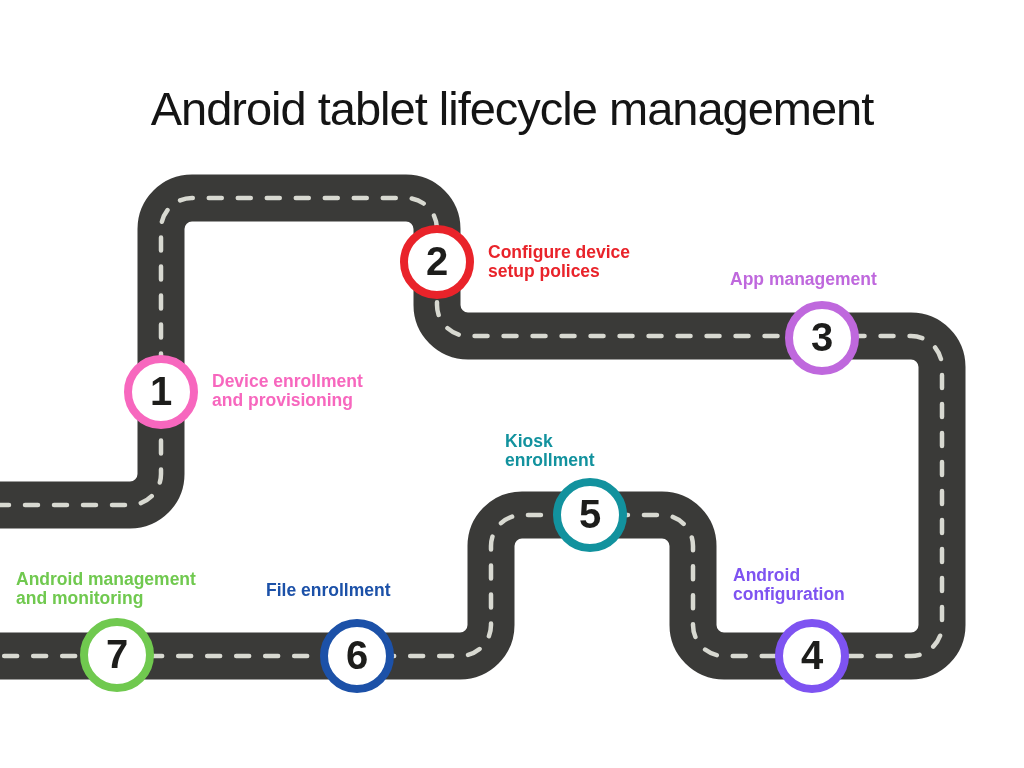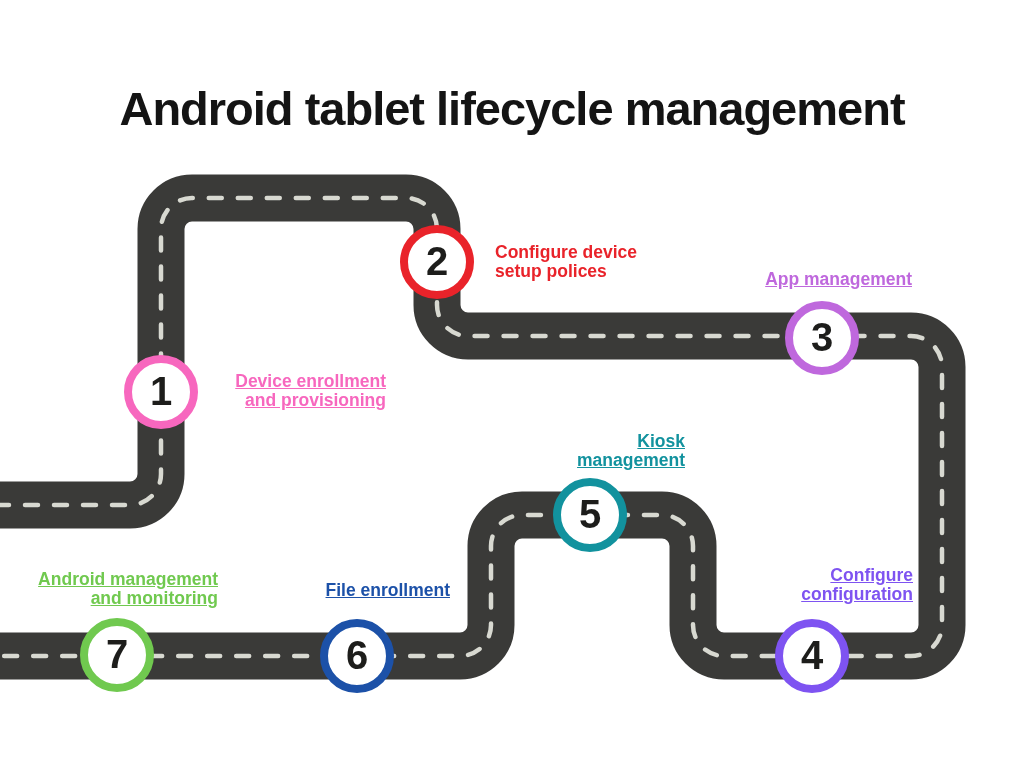--- a/index.html
+++ b/index.html
@@ -2,77 +2,77 @@
 <html><head>
 <meta charset="utf-8">
 <style>
   html,body{margin:0;padding:0;}
   body{
     width:1024px;height:768px;position:relative;background:#ffffff;
     font-family:"Liberation Sans",sans-serif;overflow:hidden;
   }
   .title{
     position:absolute;left:0;top:50px;width:1024px;text-align:center;
-    font-size:47px;font-weight:700;letter-spacing:-1px;color:#141414;
+    font-size:47px;font-weight:400;letter-spacing:-1px;color:#141414;
   }
   .road-svg{position:absolute;left:0;top:0;width:1024px;height:768px;}
   .milestone-marker{
     position:absolute;width:58px;height:58px;border:8px solid #000;border-radius:50%;
     background:#ffffff;display:flex;align-items:center;justify-content:center;
     box-sizing:content-box;z-index:3;
   }
   .milestone-number{
     font-size:40px;font-weight:800;color:#1d1d1b;line-height:1;
     transform:translateY(-1px);
   }
   .milestone-label{
     position:absolute;font-size:17.5px;font-weight:700;line-height:1.1;
     white-space:pre-line;z-index:2;
   }
-  .center{text-align:right;text-decoration:underline;}
-  .left{text-align:left;margin-left:7px;}
+  .center{text-align:left;}
+  .left{text-align:left;}
 </style>
 </head>
 <body>
 
 <h1 class="title">Android tablet lifecycle management</h1>
 
 <svg class="road-svg" viewBox="0 0 1024 768" aria-hidden="true">
   <path d="M -4 505 L 130 505 A 31 31 0 0 0 161 474 L 161 229 A 31 31 0 0 1 192 198 L 406 198 A 31 31 0 0 1 437 229 L 437 305 A 31 31 0 0 0 468 336 L 911 336 A 31 31 0 0 1 942 367 L 942 625 A 31 31 0 0 1 911 656 L 724 656 A 31 31 0 0 1 693 625 L 693 546 A 31 31 0 0 0 662 515 L 522 515 A 31 31 0 0 0 491 546 L 491 625 A 31 31 0 0 1 460 656 L -4 656" fill="none" stroke-width="47" style="stroke: rgb(58, 58, 56);"></path>
   <path d="M -4 505 L 130 505 A 31 31 0 0 0 161 474 L 161 229 A 31 31 0 0 1 192 198 L 406 198 A 31 31 0 0 1 437 229 L 437 305 A 31 31 0 0 0 468 336 L 911 336 A 31 31 0 0 1 942 367 L 942 625 A 31 31 0 0 1 911 656 L 724 656 A 31 31 0 0 1 693 625 L 693 546 A 31 31 0 0 0 662 515 L 522 515 A 31 31 0 0 0 491 546 L 491 625 A 31 31 0 0 1 460 656 L -4 656" fill="none" stroke-width="4.5" stroke-linecap="round" stroke-dasharray="13 16" style="stroke: rgb(216, 217, 209);"></path>
 </svg>
 
 <div class="milestone-marker" style="left: 124px; top: 355px; border-color: rgb(247, 103, 190);">
   <span class="milestone-number">1</span>
 </div>
-<div class="milestone-label center" style="left: 196px; top: 372px; width: 190px; color: rgb(247, 103, 190);">Device enrollment
+<div class="milestone-label center" style="left: 212px; top: 372px; width: 190px; color: rgb(247, 103, 190);">Device enrollment
 and provisioning</div>
 
 <div class="milestone-marker" style="left: 400px; top: 225px; border-color: rgb(233, 35, 42);">
   <span class="milestone-number">2</span>
 </div>
 <div class="milestone-label left" style="left: 488px; top: 243px; width: 185px; color: rgb(233, 35, 42);">Configure device
 setup polices</div>
 
 <div class="milestone-marker" style="left: 785px; top: 301px; border-color: rgb(191, 104, 221);">
   <span class="milestone-number">3</span>
 </div>
 <div class="milestone-label center" style="left: 730px; top: 270px; width: 182px; color: rgb(191, 104, 221);">App management</div>
 
 <div class="milestone-marker" style="left: 775px; top: 619px; border-color: rgb(126, 83, 241);">
   <span class="milestone-number">4</span>
 </div>
-<div class="milestone-label center" style="left: 733px; top: 566px; width: 180px; color: rgb(126, 83, 241);">Configure
+<div class="milestone-label center" style="left: 733px; top: 566px; width: 180px; color: rgb(126, 83, 241);">Android
 configuration</div>
 
 <div class="milestone-marker" style="left: 553px; top: 478px; border-color: rgb(18, 146, 158);">
   <span class="milestone-number">5</span>
 </div>
 <div class="milestone-label center" style="left: 505px; top: 432px; width: 180px; color: rgb(18, 146, 158);">Kiosk
-management</div>
+enrollment</div>
 
 <div class="milestone-marker" style="left: 320px; top: 619px; border-color: rgb(28, 81, 168);">
   <span class="milestone-number">6</span>
 </div>
 <div class="milestone-label center" style="left: 266px; top: 581px; width: 184px; color: rgb(28, 81, 168);">File enrollment</div>
 
 <div class="milestone-marker" style="left: 80px; top: 618px; border-color: rgb(112, 201, 79);">
   <span class="milestone-number">7</span>
 </div>
 <div class="milestone-label center" style="left: 16px; top: 570px; width: 202px; color: rgb(112, 201, 79);">Android management

